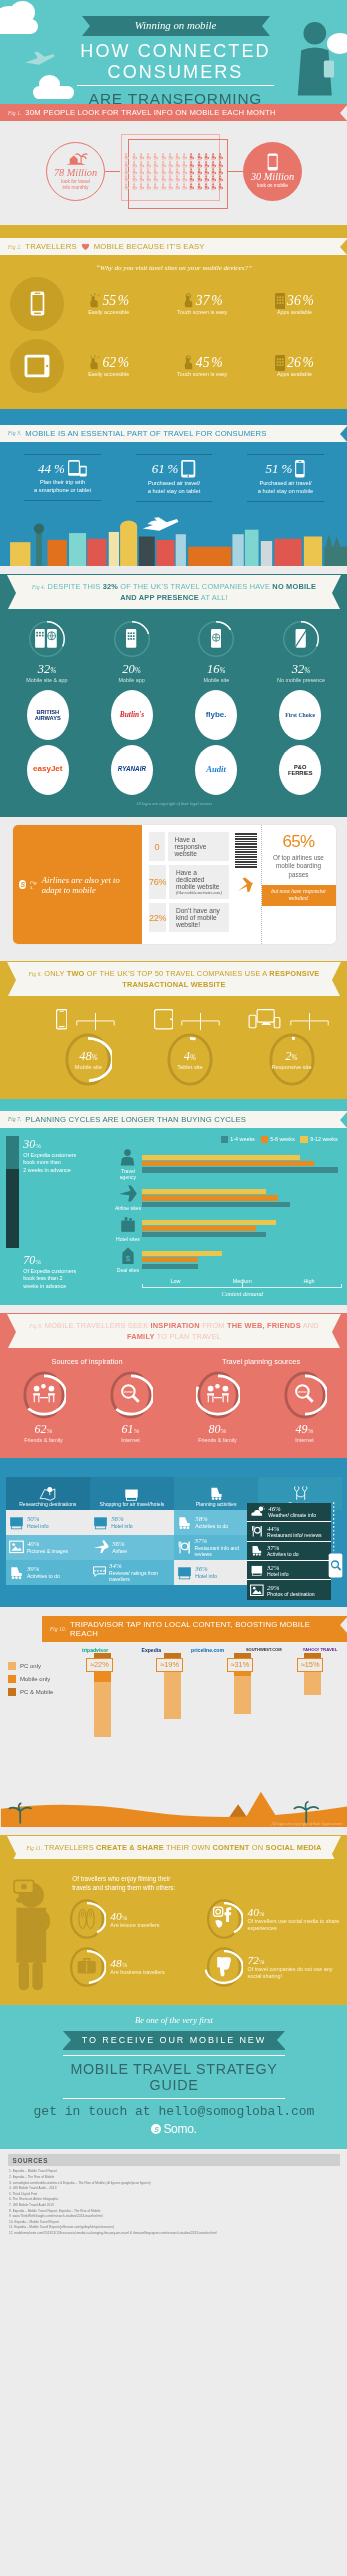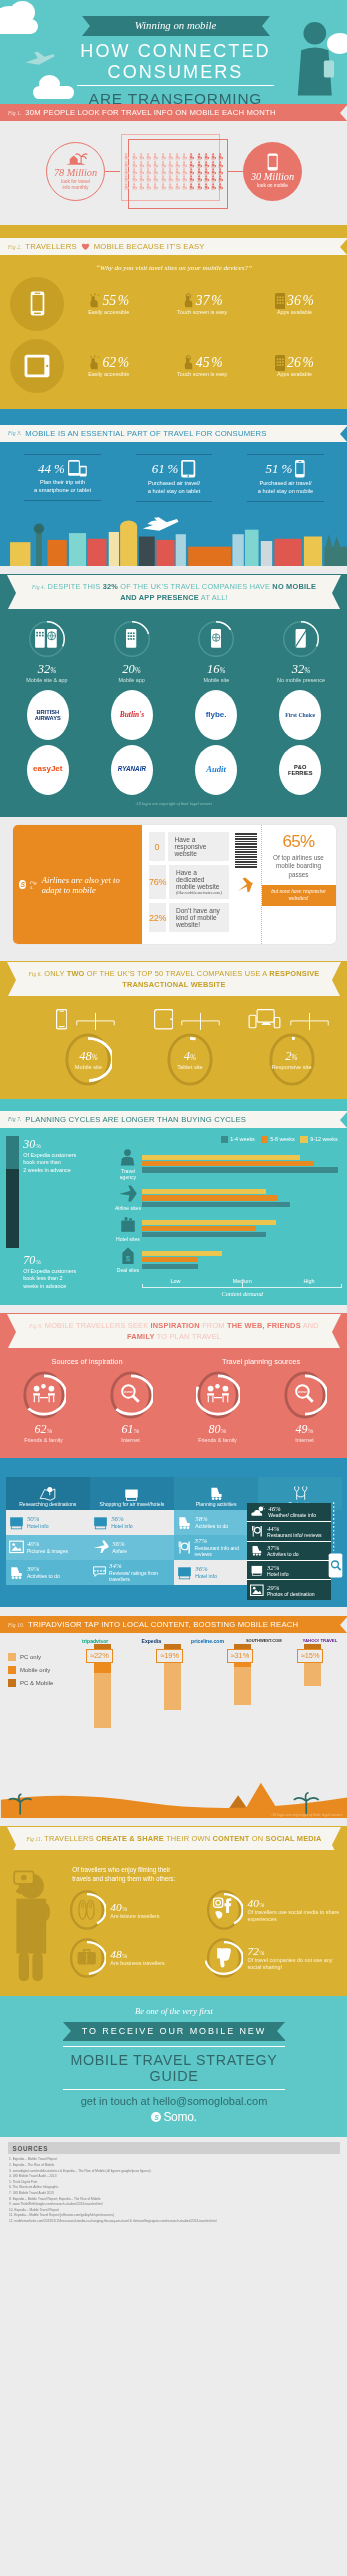--- a/index.html
+++ b/index.html
@@ -350,21 +350,21 @@
     padding: 2.9px 3.4px; font-size: 5.1px; border-bottom: 0.9px solid #fff; height: 19.4px;
   }
   .f9-ov-cell .v { font-family: "Liberation Serif", serif; font-style: italic; font-size: 6.8px; }
   .f9-excl {
     text-align: right; padding: 2.9px 25px 0 0; color: #fff;
     font-family: "Liberation Serif", serif; font-style: italic; font-size: 5.7px;
   }
 
   
   .sec-f10 { background: #ececec; padding-top: 9px; position: relative; overflow: hidden; }
-  .ribbon-orange { background: #e98a20; color: #fff; position: relative; }
+  .ribbon-orange { background: #e98a20; color: #fff; position: relative; margin-left: 42px; }
   .ribbon-orange::after {
     content: ""; position: absolute; right: 0; top: 0;
     border-width: 9px 8px 9px 0;
     border-color: transparent #ececec transparent transparent; border-style: solid;
   }
   .f10-chart { position: relative; height: 143px; padding-top: 4.6px; }
   .f10-legend { position: absolute; left: 8px; top: 19.4px; }
   .f10-legend div { display: flex; align-items: center; gap: 4px; font-size: 6px; color: #555; margin-bottom: 5.1px; }
   .f10-sw { width: 8px; height: 8px; }
   .f10-logos { display: flex; margin-left: 67px; }
@@ -403,21 +403,21 @@
     padding: 4.6px 0; font-size: 9px; letter-spacing: 1.9px; position: relative;
   }
   .cta-rib::before, .cta-rib::after { content: ""; position: absolute; top: 0; width: 0; height: 0; border-style: solid; }
   .cta-rib::before { left: 0; border-width: 9.7px 0 9.7px 8px; border-color: transparent transparent transparent #5ec7c8; }
   .cta-rib::after  { right: 0; border-width: 9.7px 8px 9.7px 0; border-color: transparent #5ec7c8 transparent transparent; }
   .cta-main {
     width: 222px; margin: 0 auto; color: #32676a; font-size: 14.3px; letter-spacing: 0.7px;
     border-top: 1.1px solid #fff; border-bottom: 1.1px solid #fff; padding: 5.1px 0;
     margin-top: 4.6px;
   }
-  .cta-mail { color: #2f6a6c; font-size: 11px; padding-top: 5.1px; }
+  .cta-mail { color: #2f6a6c; font-size: 13px; padding-top: 5.1px; font-family: Liberation Mono, monospace; }
   .cta-somo { margin-top: 3.4px; }
 
   
   .sources { background: #ececec; padding: 5.7px 8px 12.5px; }
   .sources-ttl {
     background: #cfcfcf; color: #555; font-size: 6.3px; font-weight: bold;
     letter-spacing: 0.6px; padding: 2.3px 4.6px; display: inline-block; width: 100%;
   }
   .sources ol { list-style: none; padding: 3.4px 0 0 1.1px; }
   .sources li { font-size: 3.2px; color: #7a7a7a; line-height: 1.75; }

